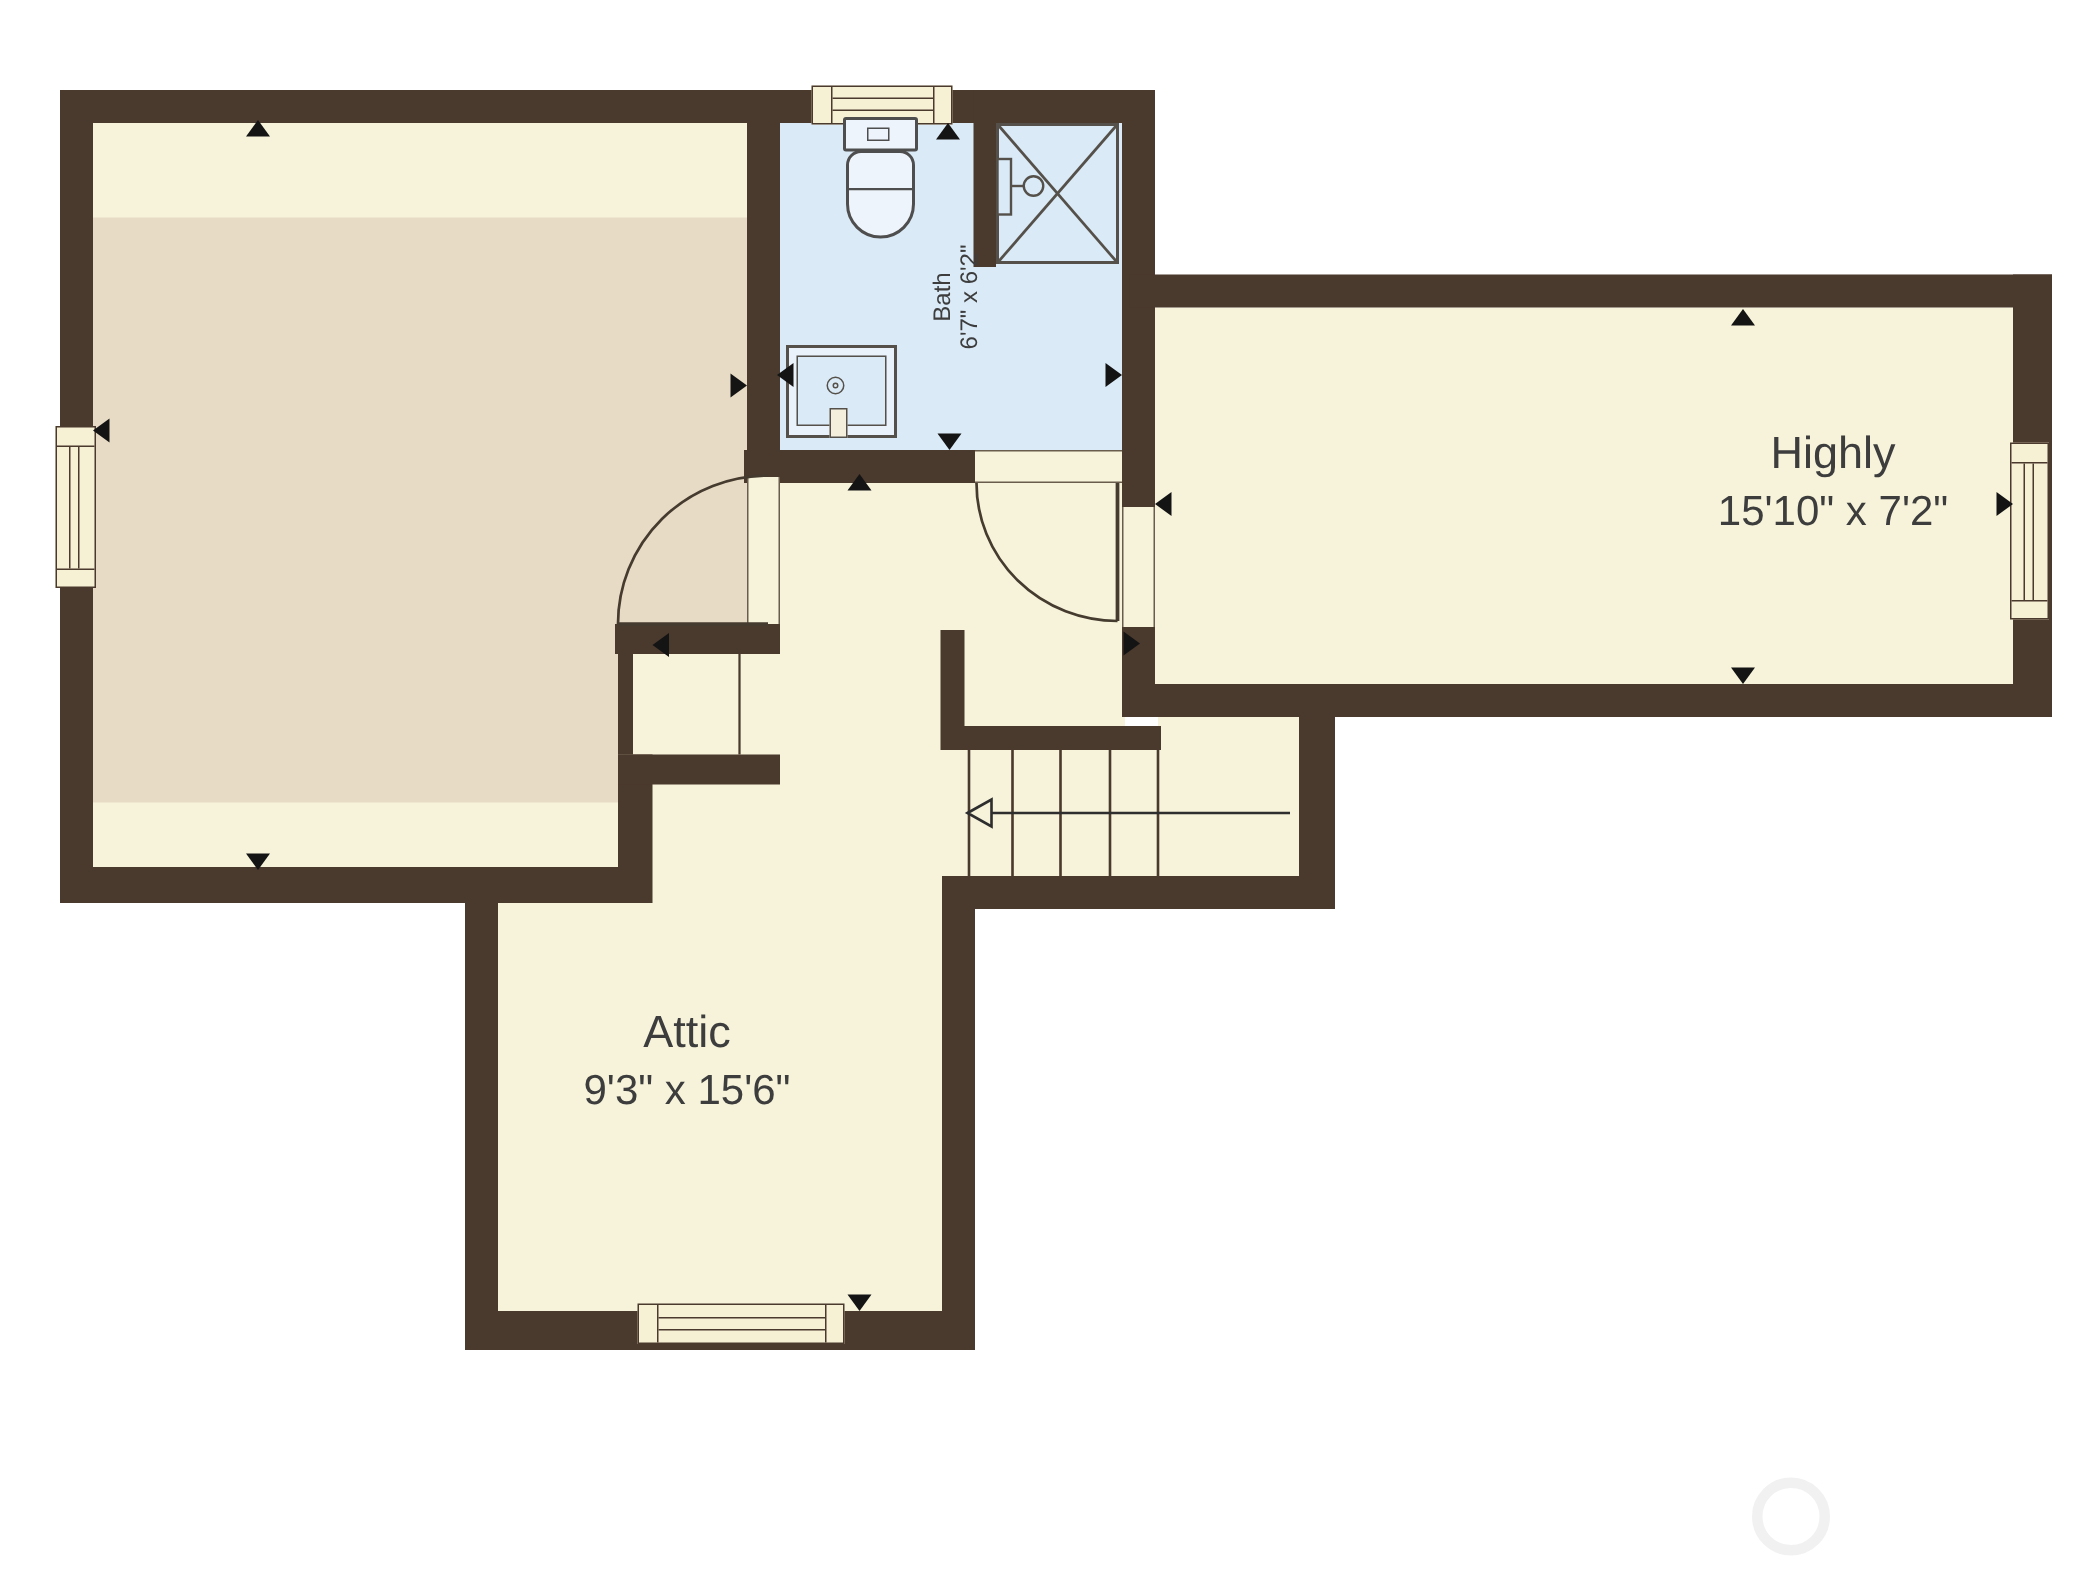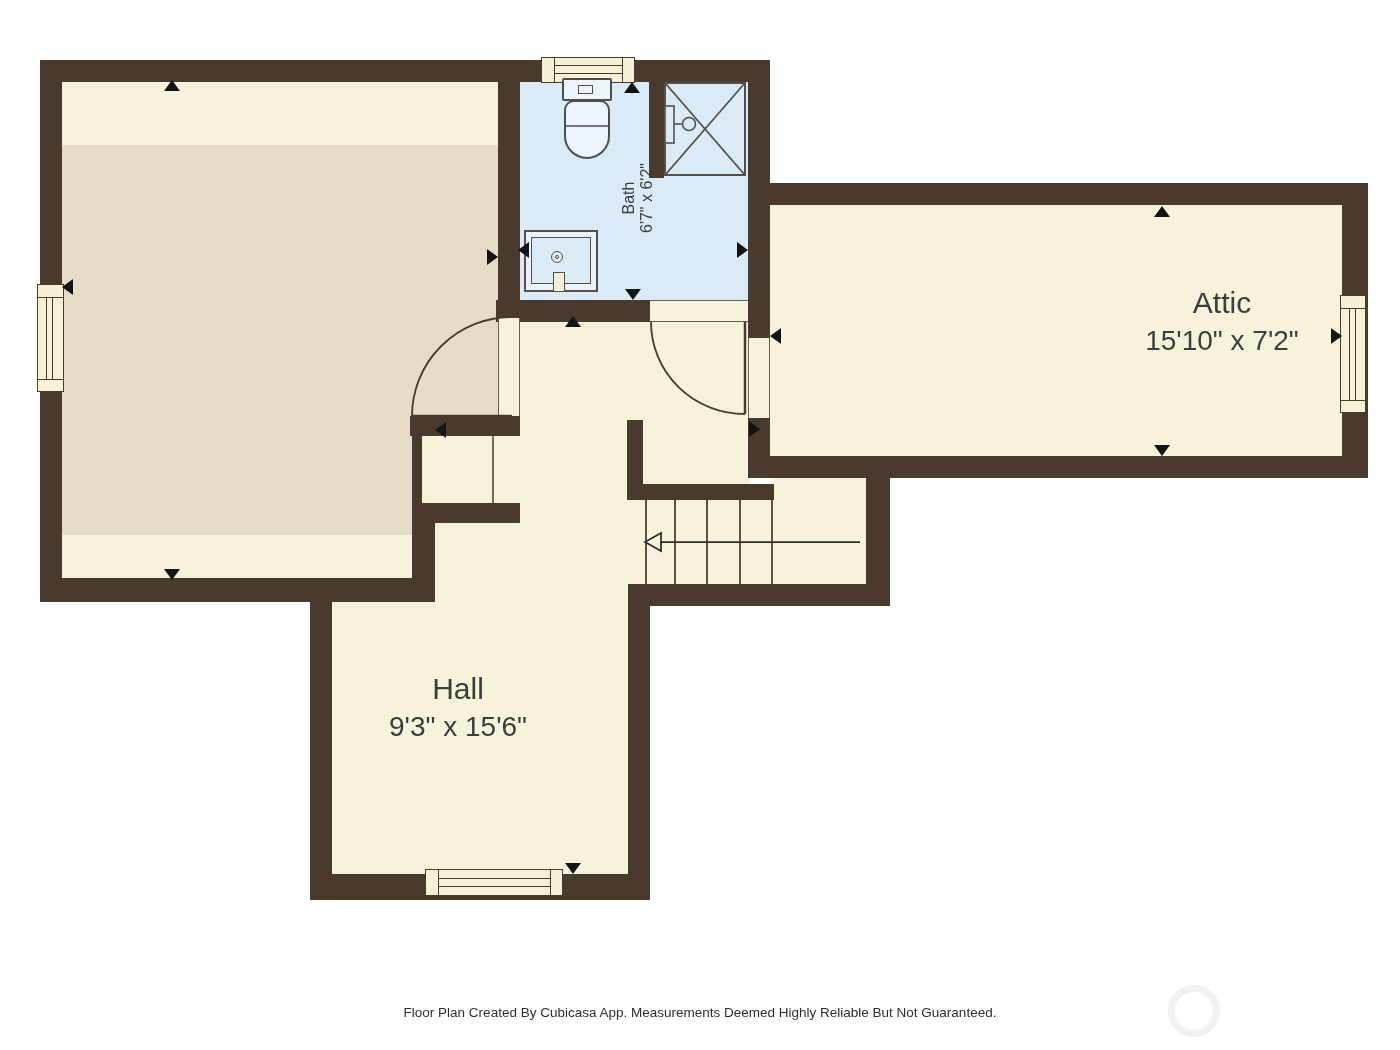--- a/index.html
+++ b/index.html
@@ -174,25 +174,24 @@
     </g>
   </svg>
 
 
   <div class="room-label-rot" style="left:638px;top:198px;">
     <div class="rname">Bath</div>
     <div class="rdims">6'7" x 6'2"</div>
   </div>
 
   <div class="room-label" style="left:1222px;top:284px;">
-    <div class="rname">Attic</div>
+    <div class="rname">Highly</div>
     <div class="rdims">15'10" x 7'2"</div>
   </div>
 
   <div class="room-label" style="left:458px;top:670px;">
-    <div class="rname">Hall</div>
+    <div class="rname">Attic</div>
     <div class="rdims">9'3" x 15'6"</div>
   </div>
 
-  <div id="footer-text">Floor Plan Created By Cubicasa App. Measurements Deemed Highly Reliable But Not Guaranteed.</div>
   <div id="watermark"></div>
 
 </div>
 
 </body></html>

